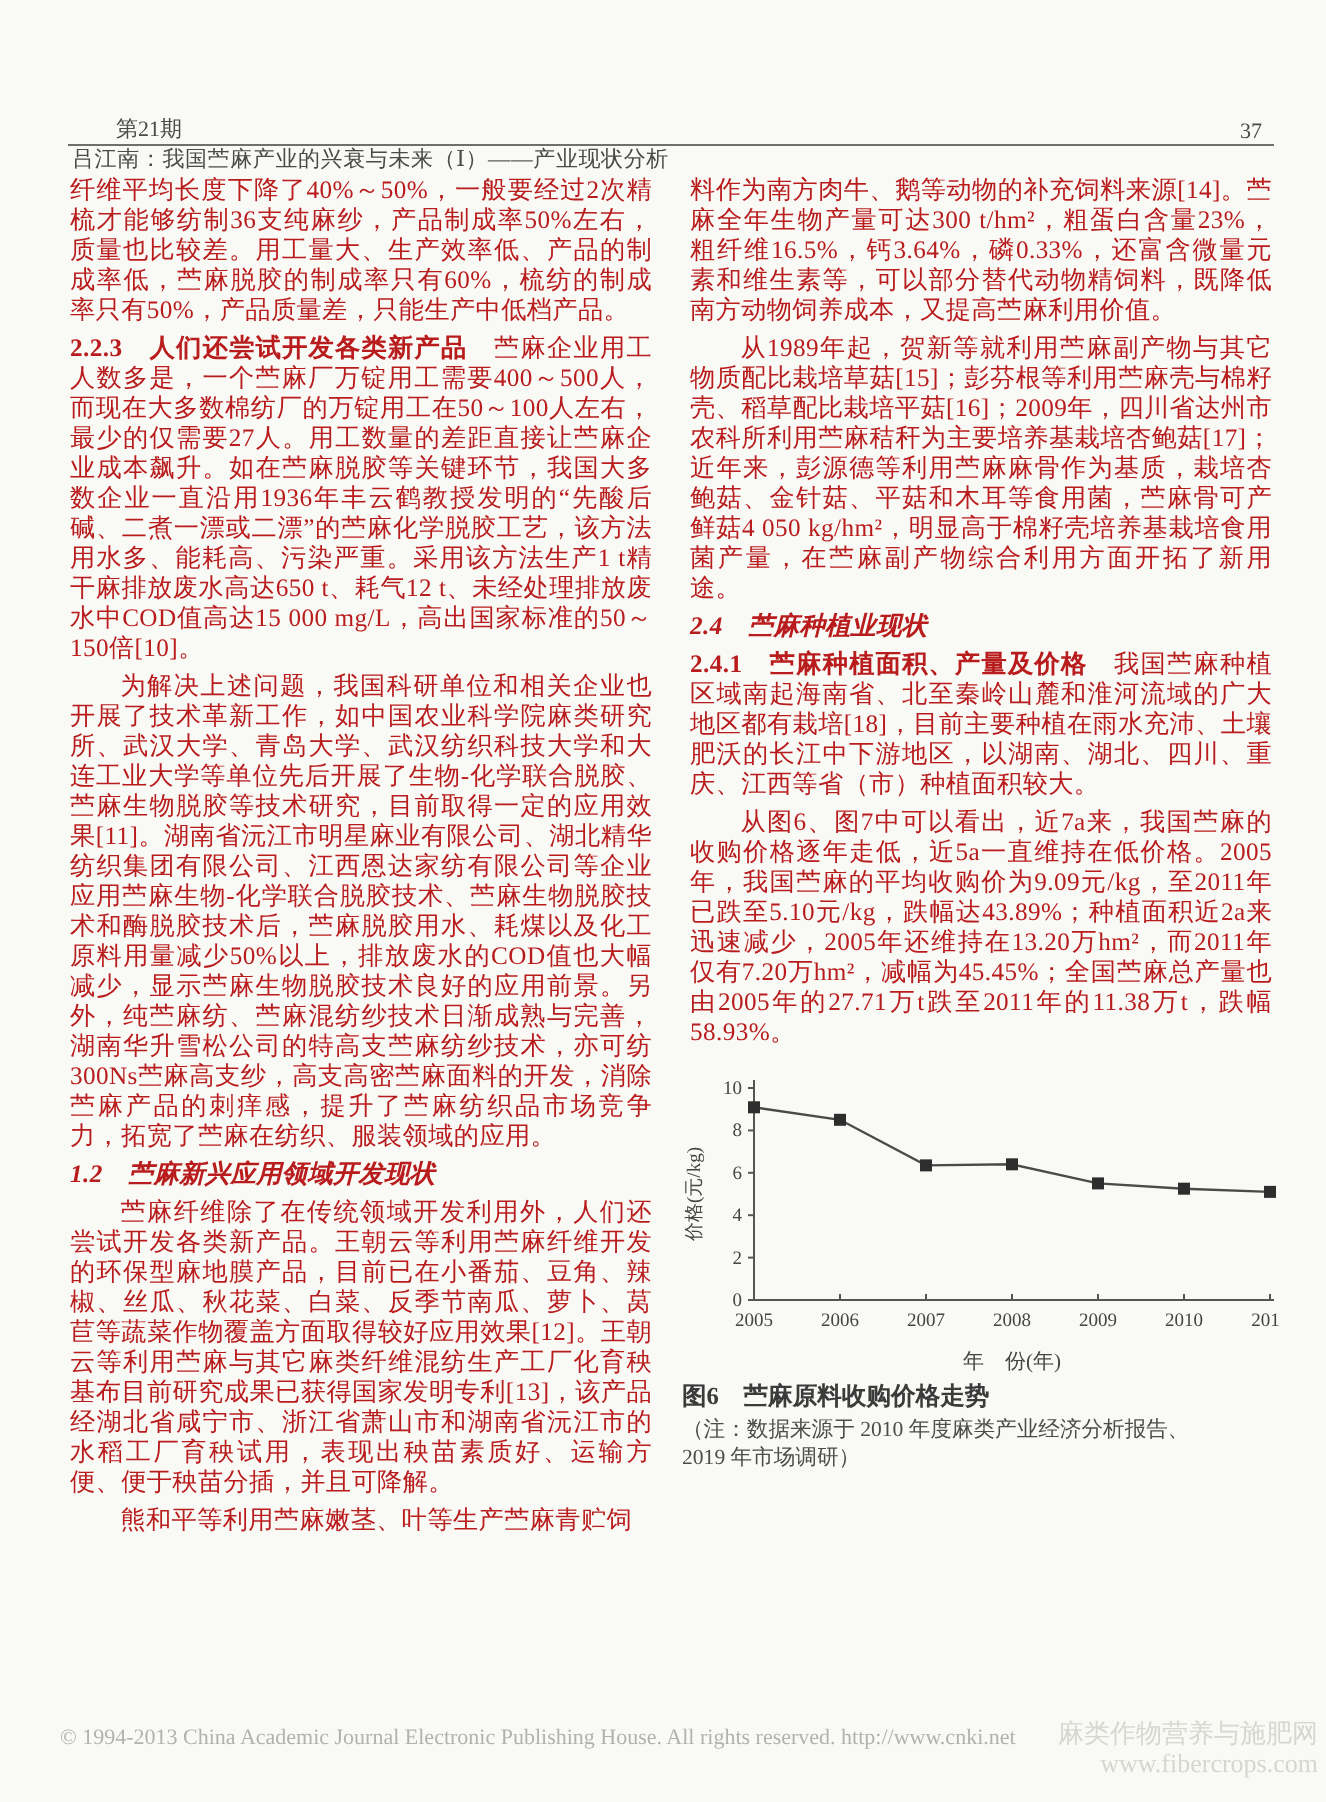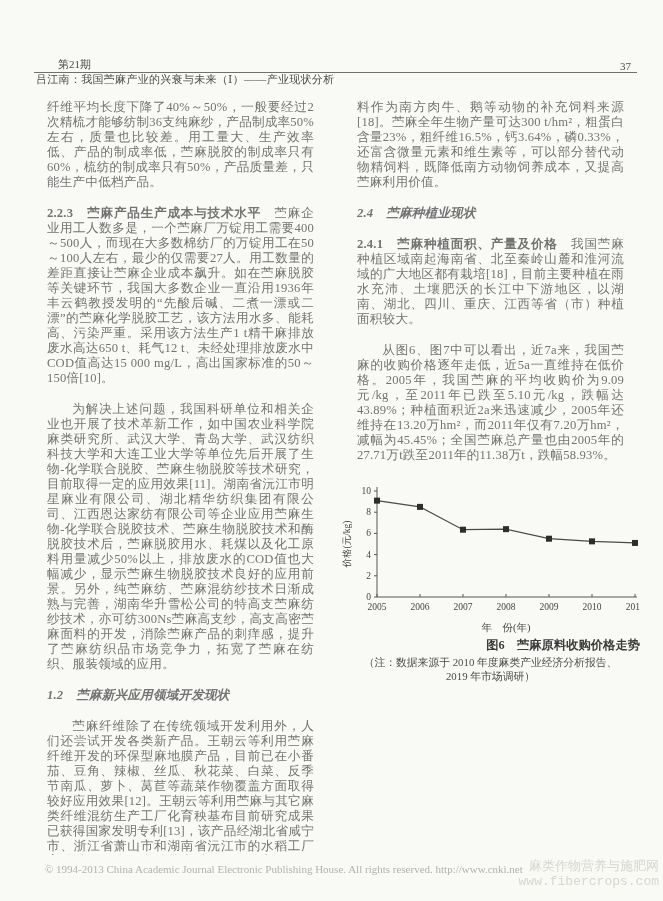--- a/index.html
+++ b/index.html
@@ -26,78 +26,80 @@
     position:absolute;top:72px;left:34px;right:26px;height:0;
     border-top:1.3px solid #6f6f6c;
   }
   
   .content{
     position:absolute;top:84px;left:31px;right:23px;bottom:46px;
     display:flex;gap:11px;overflow:hidden;
   }
   .col{flex:1 1 0;min-width:0;}
   .para{
-    margin:16px;
+    margin:4px;
     font-size:12.6px;line-height:15px;letter-spacing:.2px;
     text-align:justify;
-    color:#737373;
+    color:#b91c1c;
   }
   .para.indent{text-indent:2em;}
   .bold{font-weight:bold;}
   .ital{font-style:italic;}
   .seg{white-space:pre-wrap;}
   
   .figure{
     margin-top:8px;
   }
   .figure svg{display:block;margin:0 auto;}
   .fig-caption{
-    text-align:right;font-weight:bold;font-size:12.3px;line-height:16px;color:#3b3b3b;margin-top:2px;
+    text-align:left;font-weight:bold;font-size:12.3px;line-height:16px;color:#3b3b3b;margin-top:2px;
   }
   .fig-note{
-    text-align:center;font-size:10.8px;line-height:14px;color:#4c4c4c;margin-top:2px;
+    font-size:10.8px;line-height:14px;color:#4c4c4c;margin-top:2px;
   }
   
   .footer{
-    position:absolute;left:15px;right:0;bottom:8px;height:34px;
+    position:absolute;left:0;right:0;bottom:8px;height:34px;
     font-size:11px;color:#b2b2ad;
   }
   .footer .copyright{
     position:absolute;left:30px;top:4px;white-space:nowrap;
     font-family:"Liberation Serif","DejaVu Serif",serif;
   }
   .footer .watermark{
     position:absolute;right:4px;top:0;text-align:right;
     color:#d7d7d0;font-size:13px;line-height:15px;
-    font-family:Liberation Mono, monospace;
+    font-family:Liberation Serif, serif;
   }
 </style>
 </head>
 <body>
 
 <div class="page">
 
   <div class="header">
     <span class="issue">第21期</span>
     <span class="title">吕江南：我国苎麻产业的兴衰与未来（Ⅰ）——产业现状分析</span>
     <span class="pageno">37</span>
   </div>
   <div class="rule"></div>
 
   <div class="content">
     <div class="col">
         <p class="para"><span class="seg">纤维平均长度下降了40%～50%，一般要经过2次精梳才能够纺制36支纯麻纱，产品制成率50%左右，质量也比较差。用工量大、生产效率低、产品的制成率低，苎麻脱胶的制成率只有60%，梳纺的制成率只有50%，产品质量差，只能生产中低档产品。</span></p>
-        <p class="para"><span class="seg bold">2.2.3　苎麻产品生产成本与技术水平</span><span class="seg">　苎麻企业用工人数多是，一个苎麻厂万锭用工需要400～500人，而现在大多数棉纺厂的万锭用工在50～100人左右，最少的仅需要27人。用工数量的差距直接让苎麻企业成本飙升。如在苎麻脱胶等关键环节，我国大多数企业一直沿用1936年丰云鹤教授发明的“先酸后碱、二煮一漂或二漂”的苎麻化学脱胶工艺，该方法用水多、能耗高、污染严重。采用该方法生产1 t精干麻排放废水高达650 t、耗气12 t、未经处理排放废水中COD值高达15 000 mg/L，高出国家标准的50～150倍[10]。</span></p>
+        <p class="para"><span class="seg bold">2.2.3　人们还尝试开发各类新产品</span><span class="seg">　苎麻企业用工人数多是，一个苎麻厂万锭用工需要400～500人，而现在大多数棉纺厂的万锭用工在50～100人左右，最少的仅需要27人。用工数量的差距直接让苎麻企业成本飙升。如在苎麻脱胶等关键环节，我国大多数企业一直沿用1936年丰云鹤教授发明的“先酸后碱、二煮一漂或二漂”的苎麻化学脱胶工艺，该方法用水多、能耗高、污染严重。采用该方法生产1 t精干麻排放废水高达650 t、耗气12 t、未经处理排放废水中COD值高达15 000 mg/L，高出国家标准的50～150倍[10]。</span></p>
         <p class="para indent"><span class="seg">为解决上述问题，我国科研单位和相关企业也开展了技术革新工作，如中国农业科学院麻类研究所、武汉大学、青岛大学、武汉纺织科技大学和大连工业大学等单位先后开展了生物-化学联合脱胶、苎麻生物脱胶等技术研究，目前取得一定的应用效果[11]。湖南省沅江市明星麻业有限公司、湖北精华纺织集团有限公司、江西恩达家纺有限公司等企业应用苎麻生物-化学联合脱胶技术、苎麻生物脱胶技术和酶脱胶技术后，苎麻脱胶用水、耗煤以及化工原料用量减少50%以上，排放废水的COD值也大幅减少，显示苎麻生物脱胶技术良好的应用前景。另外，纯苎麻纺、苎麻混纺纱技术日渐成熟与完善，湖南华升雪松公司的特高支苎麻纺纱技术，亦可纺300Ns苎麻高支纱，高支高密苎麻面料的开发，消除苎麻产品的刺痒感，提升了苎麻纺织品市场竞争力，拓宽了苎麻在纺织、服装领域的应用。</span></p>
         <p class="para"><span class="seg bold ital">1.2　苎麻新兴应用领域开发现状</span></p>
         <p class="para indent"><span class="seg">苎麻纤维除了在传统领域开发利用外，人们还尝试开发各类新产品。王朝云等利用苎麻纤维开发的环保型麻地膜产品，目前已在小番茄、豆角、辣椒、丝瓜、秋花菜、白菜、反季节南瓜、萝卜、莴苣等蔬菜作物覆盖方面取得较好应用效果[12]。王朝云等利用苎麻与其它麻类纤维混纺生产工厂化育秧基布目前研究成果已获得国家发明专利[13]，该产品经湖北省咸宁市、浙江省萧山市和湖南省沅江市的水稻工厂育秧试用，表现出秧苗素质好、运输方便、便于秧苗分插，并且可降解。</span></p>
+        <p class="para indent"><span class="seg">熊和平等利用苎麻嫩茎、叶等生产苎麻青贮饲</span></p>
       </div>
     <div class="col">
       <div>
-          <p class="para"><span class="seg">料作为南方肉牛、鹅等动物的补充饲料来源[18]。苎麻全年生物产量可达300 t/hm²，粗蛋白含量23%，粗纤维16.5%，钙3.64%，磷0.33%，还富含微量元素和维生素等，可以部分替代动物精饲料，既降低南方动物饲养成本，又提高苎麻利用价值。</span></p>
+          <p class="para"><span class="seg">料作为南方肉牛、鹅等动物的补充饲料来源[14]。苎麻全年生物产量可达300 t/hm²，粗蛋白含量23%，粗纤维16.5%，钙3.64%，磷0.33%，还富含微量元素和维生素等，可以部分替代动物精饲料，既降低南方动物饲养成本，又提高苎麻利用价值。</span></p>
+          <p class="para indent"><span class="seg">从1989年起，贺新等就利用苎麻副产物与其它物质配比栽培草菇[15]；彭芬根等利用苎麻壳与棉籽壳、稻草配比栽培平菇[16]；2009年，四川省达州市农科所利用苎麻秸秆为主要培养基栽培杏鲍菇[17]；近年来，彭源德等利用苎麻麻骨作为基质，栽培杏鲍菇、金针菇、平菇和木耳等食用菌，苎麻骨可产鲜菇4 050 kg/hm²，明显高于棉籽壳培养基栽培食用菌产量，在苎麻副产物综合利用方面开拓了新用途。</span></p>
           <p class="para"><span class="seg bold ital">2.4　苎麻种植业现状</span></p>
           <p class="para"><span class="seg bold">2.4.1　苎麻种植面积、产量及价格</span><span class="seg">　我国苎麻种植区域南起海南省、北至秦岭山麓和淮河流域的广大地区都有栽培[18]，目前主要种植在雨水充沛、土壤肥沃的长江中下游地区，以湖南、湖北、四川、重庆、江西等省（市）种植面积较大。</span></p>
           <p class="para indent"><span class="seg">从图6、图7中可以看出，近7a来，我国苎麻的收购价格逐年走低，近5a一直维持在低价格。2005年，我国苎麻的平均收购价为9.09元/kg，至2011年已跌至5.10元/kg，跌幅达43.89%；种植面积近2a来迅速减少，2005年还维持在13.20万hm²，而2011年仅有7.20万hm²，减幅为45.45%；全国苎麻总产量也由2005年的27.71万t跌至2011年的11.38万t，跌幅58.93%。</span></p>
         </div>
       <div class="figure">
         <div>
             <svg width="302" height="156" viewBox="0 0 302 156">
               <line x1="36" y1="8" x2="36" y2="118" stroke="#565656" stroke-width="1"></line>
               <line x1="36" y1="118" x2="296" y2="118" stroke="#565656" stroke-width="1"></line>
               <line x1="33" y1="118" x2="36" y2="118" stroke="#565656" stroke-width="1"></line>

